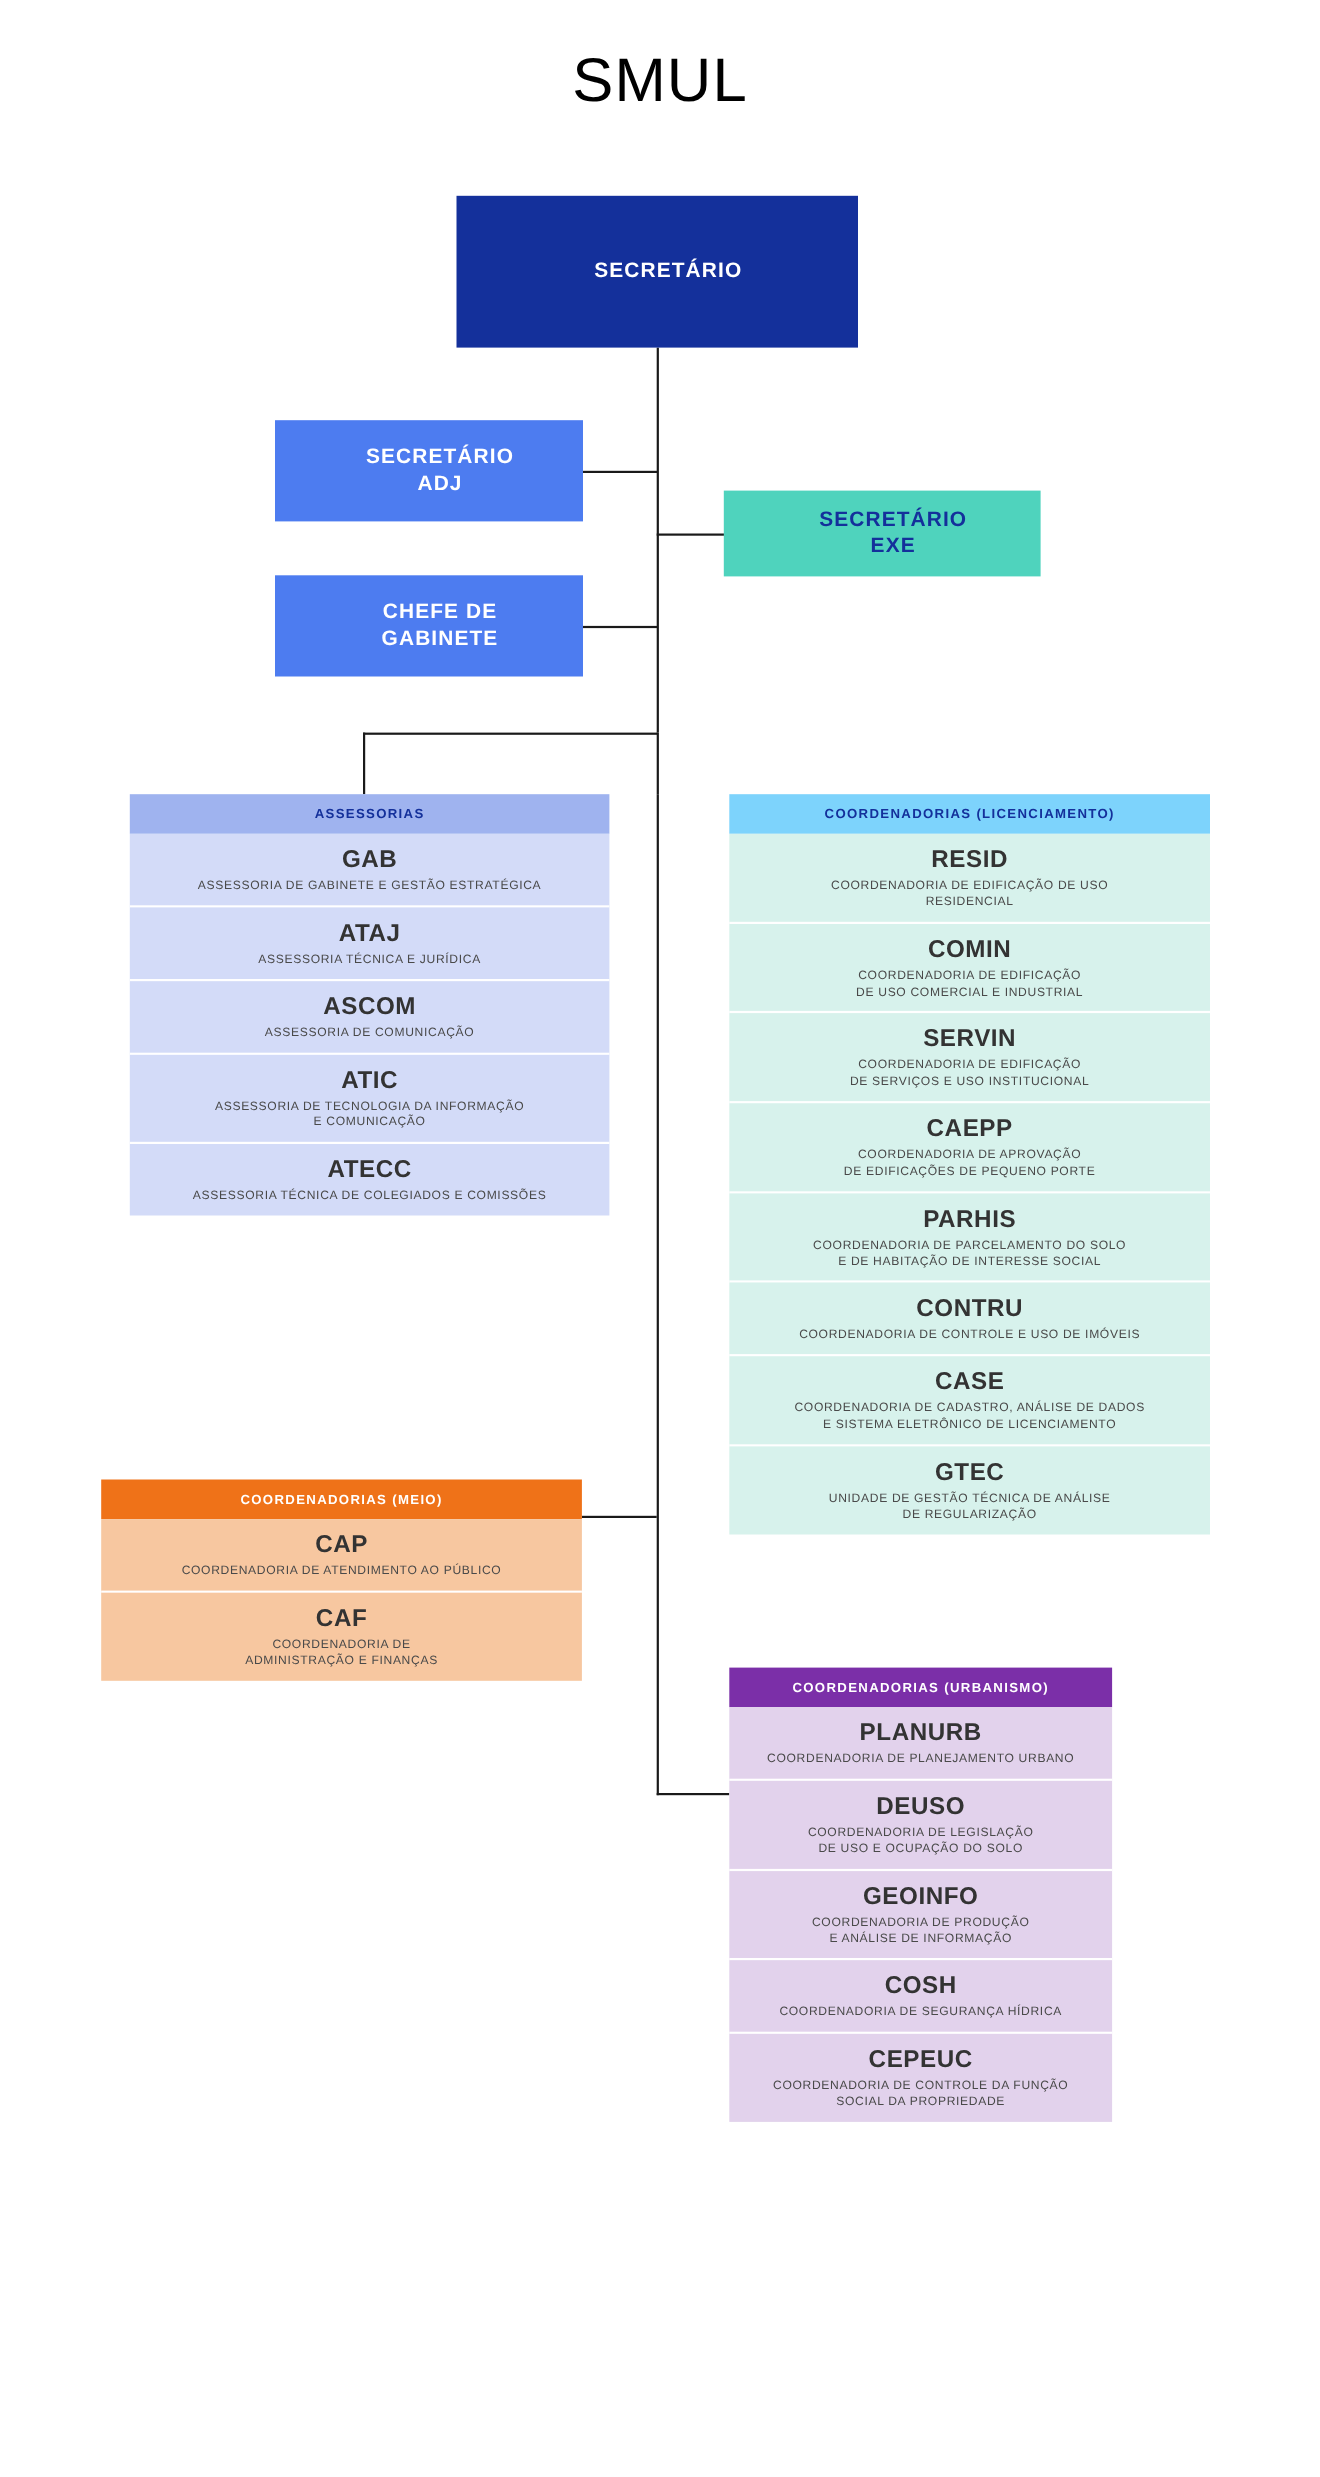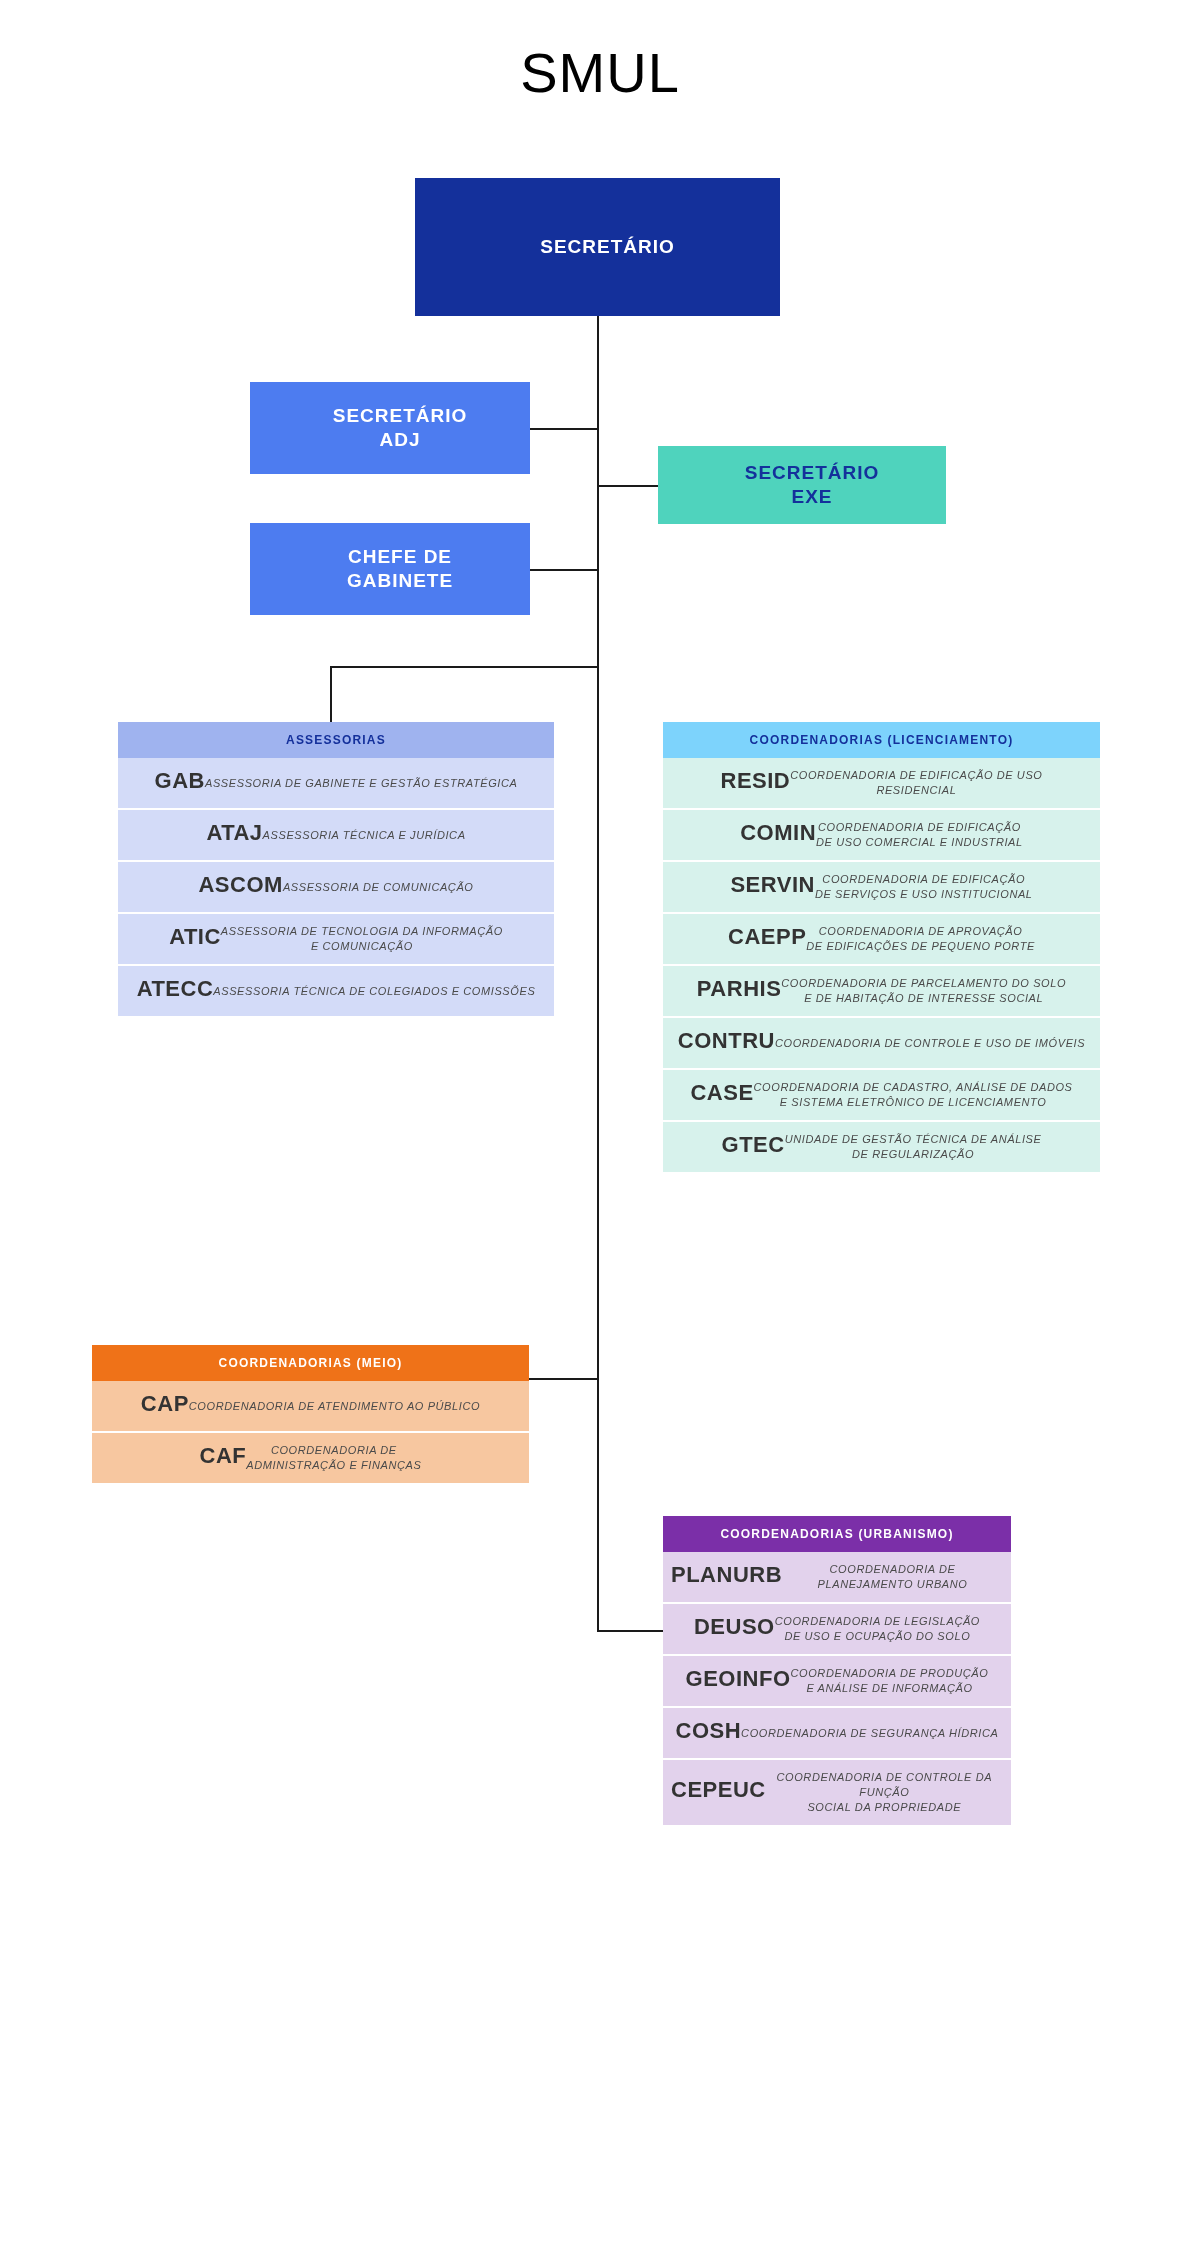--- a/index.html
+++ b/index.html
@@ -81,42 +81,41 @@
     justify-content: center;
     text-align: center;
     font-weight: bold;
     font-size: 12px;
     letter-spacing: 1.2px;
     height: 36px;
   }
   .group-items { display: flex; flex-direction: column; }
   .group-item {
     display: flex;
-    flex-direction: row;
+    flex-direction: column;
     align-items: center;
     justify-content: center;
     text-align: center;
     border-bottom: 2px solid #ffffff;
     padding: 10px 8px;
   }
   .group-item:last-child { border-bottom: none; }
   .item-code {
     font-size: 22px;
     font-weight: bold;
     color: #333333;
     letter-spacing: 0.5px;
     margin-bottom: 4px;
   }
   .item-desc {
     font-size: 11px;
     color: #4a4a4a;
     letter-spacing: 0.6px;
     line-height: 1.35;
     white-space: pre-line;
-    font-style: italic;
   }
 
   
   #group-assessorias { left: 118px; top: 722px; width: 436px; }
   #group-assessorias .group-header { background: #9fb3ef; color: #14309b; }
   #group-assessorias .group-item { background: #d3dbf8; }
 
   
   #group-licenciamento { left: 663px; top: 722px; width: 437px; }
   #group-licenciamento .group-header { background: #7dd3fc; color: #14309b; }

